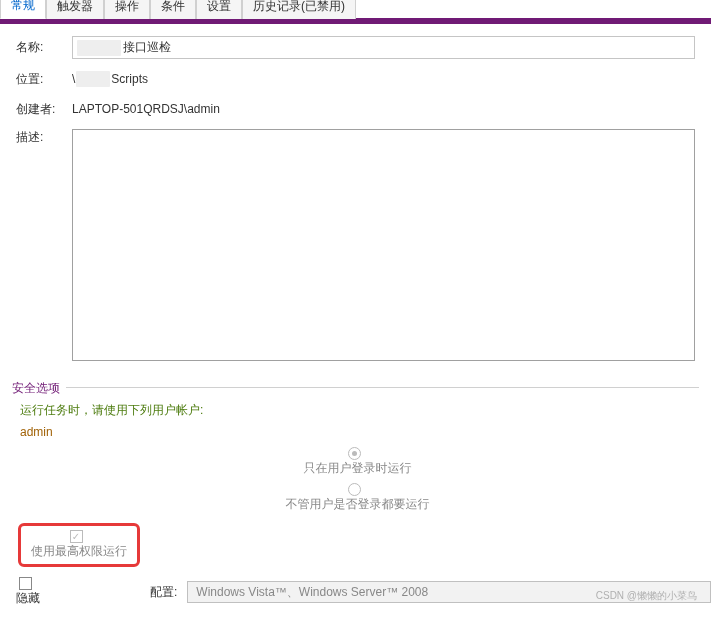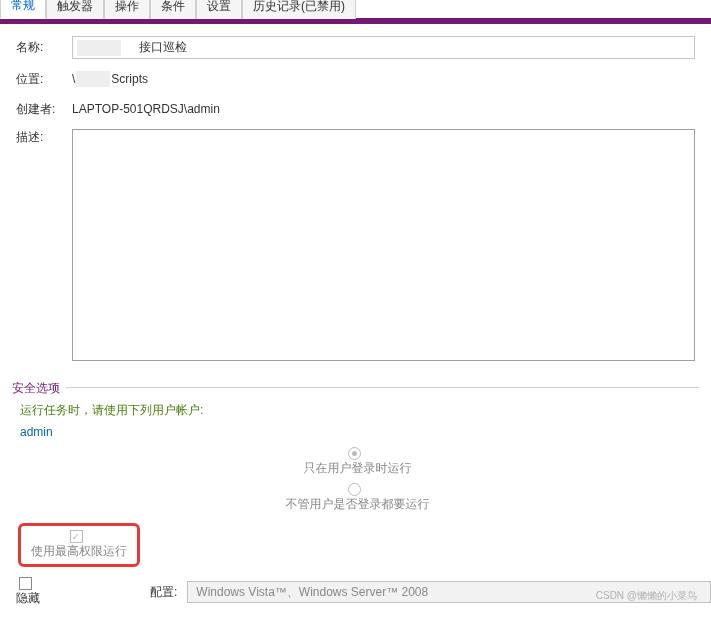--- a/index.html
+++ b/index.html
@@ -63,21 +63,20 @@
       height: 16px;
       border-radius: 1px;
       vertical-align: middle;
     }
     .name-box {
       border: 1px solid #c5c5c5;
       padding: 2px 4px;
       display: inline-flex;
       align-items: center;
       min-width: 140px;
-      gap: 16px;
     }
     .desc-box {
       border: 1px solid #a0a0a0;
       flex: 1;
       height: 232px;
       margin-left: 8px;
       background: #fff;
     }
     .fieldset {
       margin: 8px 12px 4px 12px;
@@ -91,21 +90,21 @@
     .legend {
       position: absolute;
       top: -8px;
       left: 0;
       background: #fff;
       padding: 0 6px 0 0;
       color: #701a75;
       font-size: 12px;
     }
     .sec-text { margin: 6px 0 6px 4px; color: #4d7c0f; }
-    .sec-account { margin: 4px 0 8px 4px; color: #0369a1; }
+    .sec-account { margin: 4px 0 8px 4px; color: #a16207; }
     .radio-row, .check-row {
       display: flex;
       align-items: center;
       margin: 6px 0 6px 4px;
       color: #333;
       flex-direction: column;
     }
     .radio-row.indent, .check-row.indent { margin-left: 28px; }
     .radio-outer {
       width: 13px; height: 13px;

